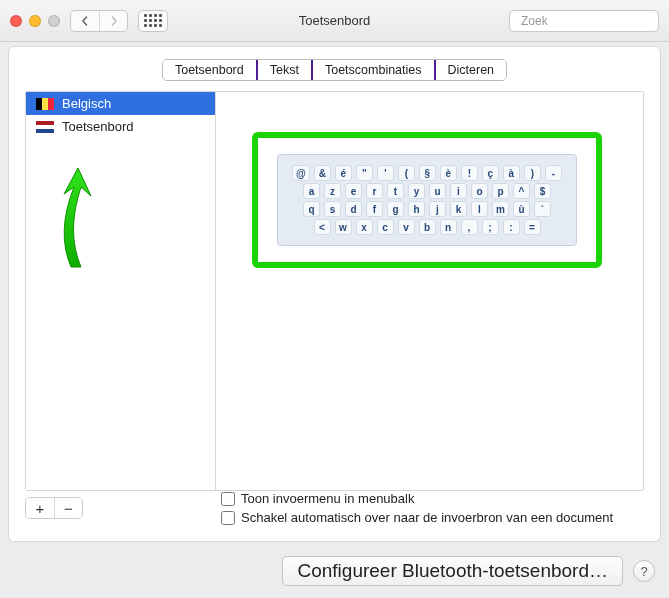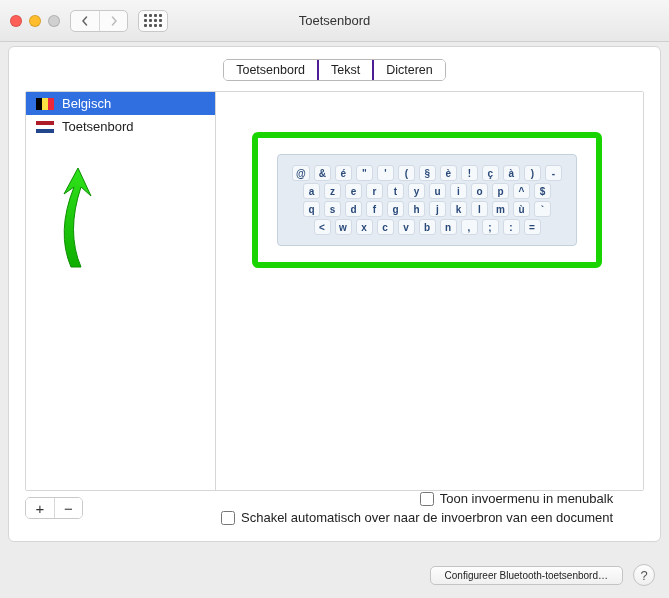--- a/index.html
+++ b/index.html
@@ -105,29 +105,29 @@
     min-width:17px; height:16px; padding:0 3px;
     font-size:10px; color:#2a4a7a; font-weight:600;
     display:flex; align-items:center; justify-content:center;
   }
 
   
   .arrow {
     position:absolute; left:10px; top:70px; pointer-events:none;
   }
   .opt-col { display:flex; flex-direction:column; gap:4px; }
-  .chk { display:flex; align-items:center; gap:6px; font-size:13px; color:#222;justify-content:flex-end; }
+  .chk { display:flex; align-items:center; gap:6px; font-size:13px; color:#222; }
   .chk input { width:14px; height:14px; }
 
   .bottom {
     position:absolute; bottom:12px; right:14px; display:flex; align-items:center; gap:10px;
   }
   .macbtn {
     background:linear-gradient(#fdfdfd,#f0f0f0); border:1px solid #c4c4c4; border-radius:5px;
-    padding:3px 14px; font-size:10px; cursor:pointer; color:#222;
+    padding:3px 14px; font-size:19px; cursor:pointer; color:#222;
   }
   .helpbtn {
     width:22px;height:22px;border:1px solid #c4c4c4;border-radius:50%;
     background:linear-gradient(#fdfdfd,#f0f0f0); font-size:13px; color:#555;
     display:flex;align-items:center;justify-content:center; cursor:pointer;
   }
 
   
   .pmbar {
     display:inline-flex; border:1px solid #c9c9c9; border-radius:5px; overflow:hidden; height:22px;
@@ -170,28 +170,35 @@
         <span></span>
         <span></span>
         <span></span>
       <span></span>
         <span></span>
         <span></span>
         <span></span>
     </div>
   </div>
   <div class="title">Toetsenbord</div>
+  <div class="search">
+    <svg viewBox="0 0 16 16">
+        <path d="M6.5 1a5.5 5.5 0 014.2 9.05l3.6 3.6-1.05 1.05-3.6-3.6A5.5 5.5 0 116.5 1zm0 1.5a4 4 0 100 8 4 4 0 000-8z"></path>
+      </svg>
+    <input type="text" placeholder="Zoek" style="">
+  </div>
 </div>
 
 <div class="pane">
 
   <div class="tabs">
     <div class="tabbar" id="tabbar">
         <button>Toetsenbord</button>
         <button>Tekst</button>
+        <button>Toetscombinaties</button>
         <button>Dicteren</button>
       </div>
   </div>
 
   <div class="content">
     <div class="sidebar">
       <div class="srclist" id="srclist">
           <div class="src-item selected">
             <span class="flag flag-be"></span>
             <span>Belgisch</span>

